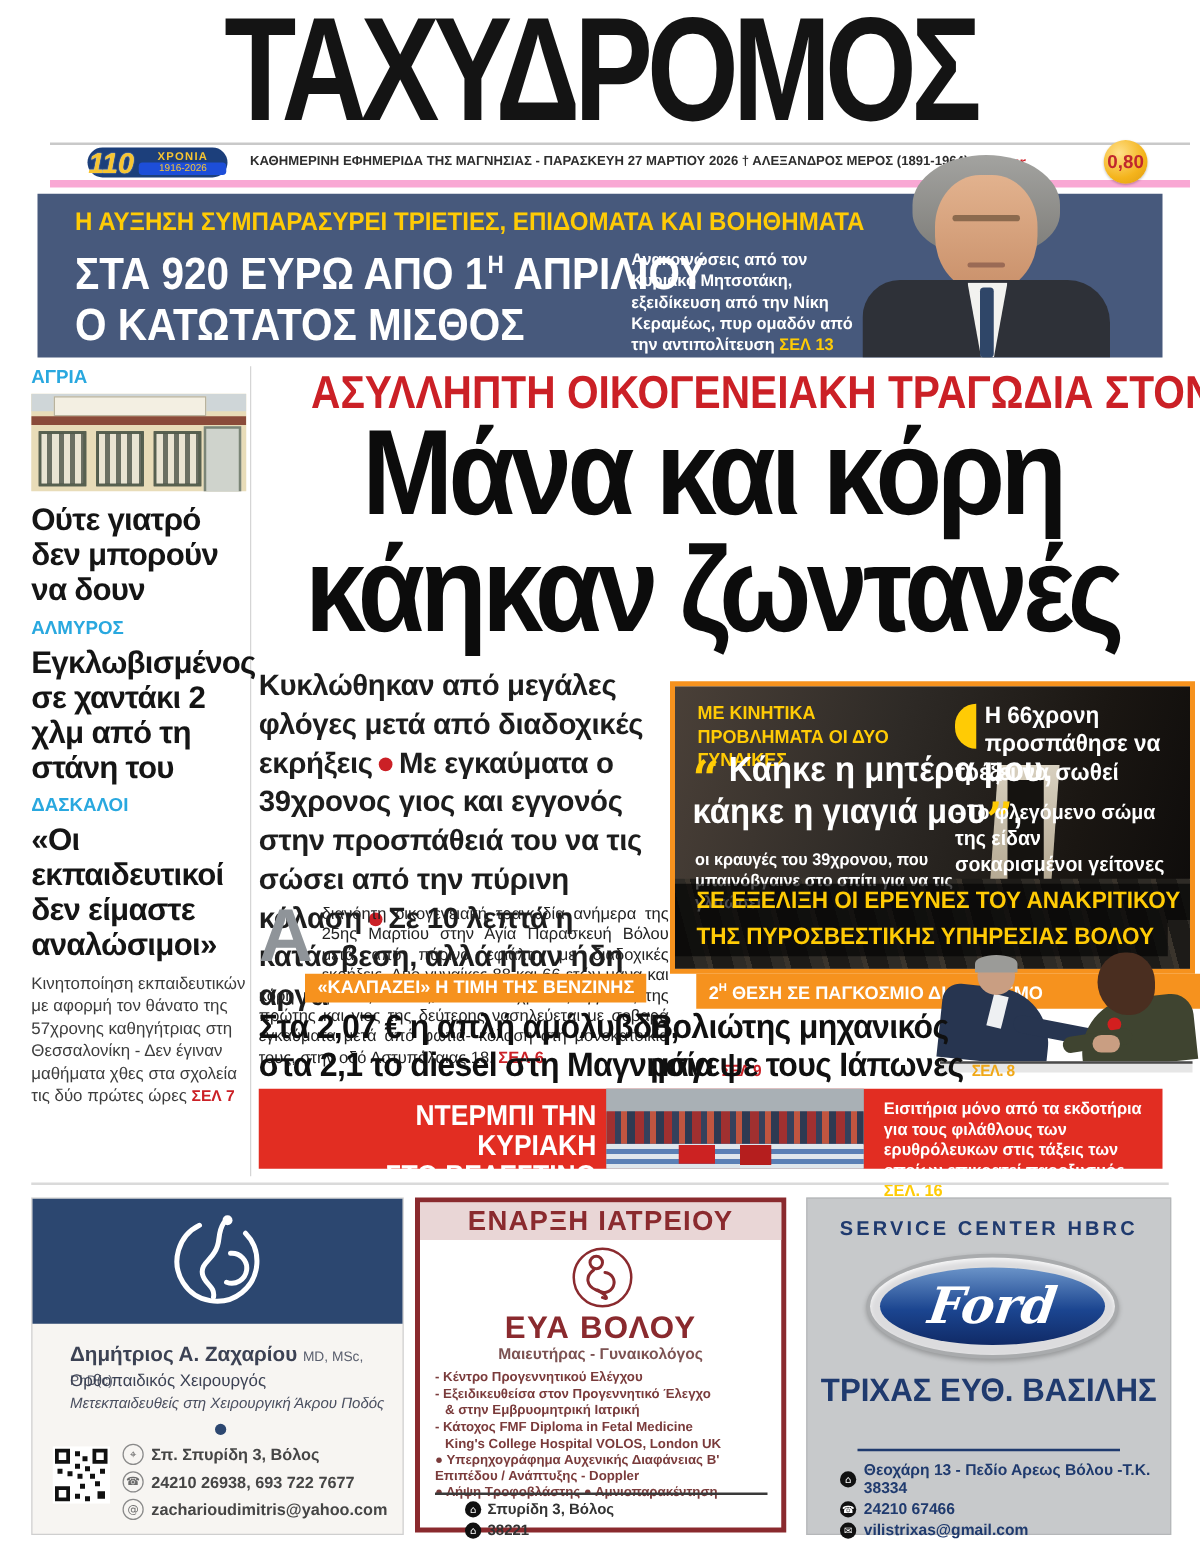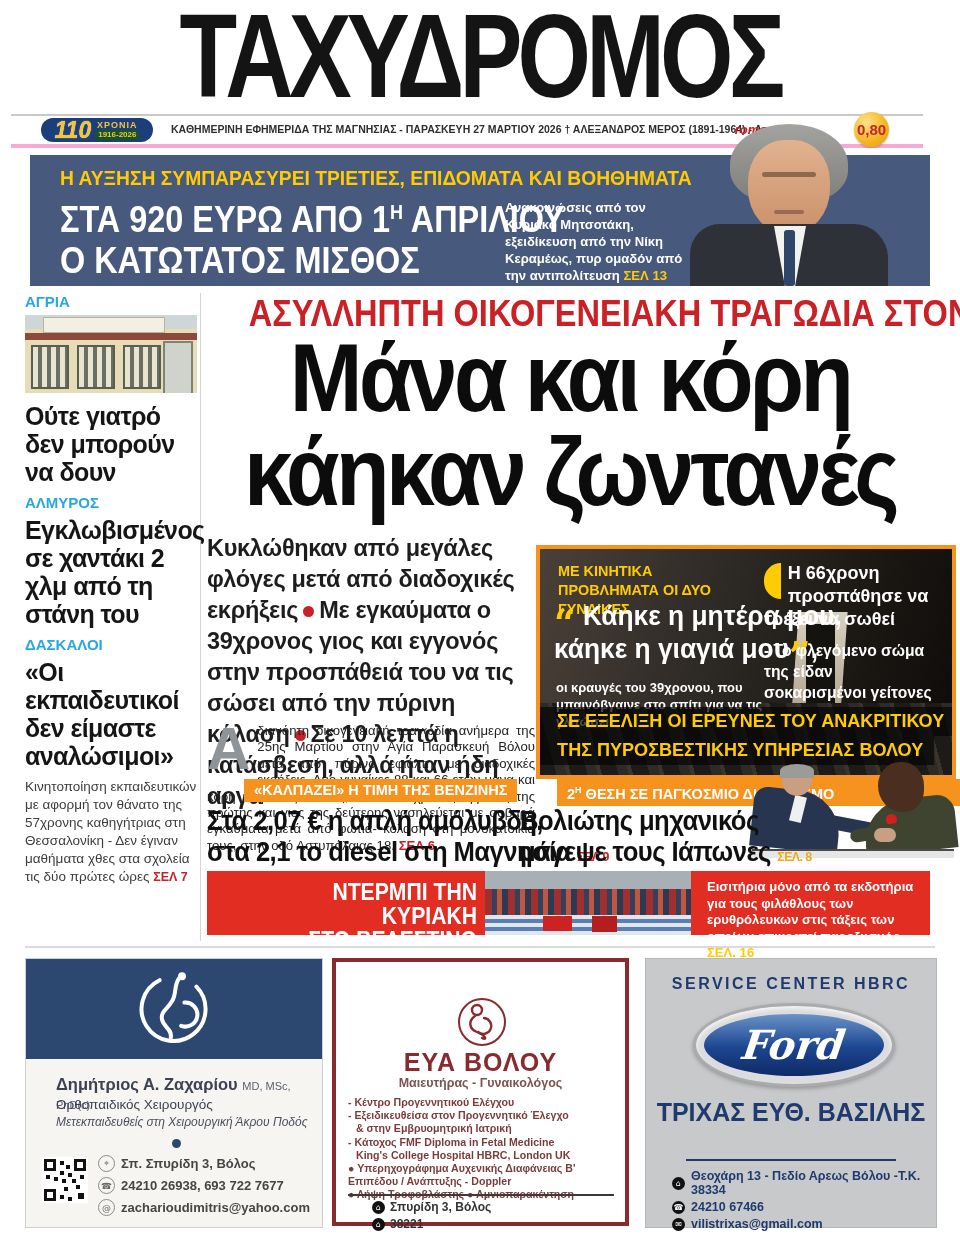--- a/index.html
+++ b/index.html
@@ -4,30 +4,30 @@
 <style>
   html,body{margin:0;padding:0;background:#ffffff;}
   .page{position:relative;width:960px;height:1236px;background:#fff;overflow:hidden;
         font-family:"Liberation Sans",sans-serif;color:#111;}
   .abs{position:absolute;}
 
   
   .masthead-title{top:2px;left:0;width:960px;text-align:center;font-weight:bold;
     font-size:118px;line-height:108px;letter-spacing:-6px;color:#141414;
     transform:scaleX(.8);transform-origin:center;}
-  .info-strip{top:114px;left:11px;width:912px;height:28px;
-    border-top:2px solid #c9c9c9;border-bottom:4px solid #f9a8d4;}
+  .info-strip{top:114px;left:40px;width:912px;height:28px;
+    border-top:2px solid #c9c9c9;border-bottom:6px solid #f9a8d4;}
   .badge{left:30px;top:2px;width:112px;height:24px;background:#1c3f7b;border-radius:13px;
     display:flex;align-items:center;justify-content:center;gap:4px;}
   .badge-num{font-size:23px;font-weight:bold;font-style:italic;color:#f7c531;line-height:20px;
     text-shadow:0 0 1px #fff;}
   .badge-side{display:flex;flex-direction:column;align-items:center;}
   .badge-side .b1{font-size:9px;font-weight:bold;color:#f7c531;letter-spacing:1px;line-height:10px;}
-  .badge-side .b2{font-size:8px;font-weight:bold;color:#f7c531;background:#14532d;
-    padding:0 3px;border-radius:3px;line-height:10px;}
+  .badge-side .b2{font-size:8px;font-weight:normal;color:#f7c531;background:#1d4ed8;
+    padding:0 16px;border-radius:3px;line-height:10px;}
   .info-text{left:160px;top:7px;width:600px;text-align:center;font-size:10.5px;font-weight:bold;
     color:#2e2e2e;white-space:nowrap;overflow:hidden;}
   .site-url{right:132px;top:6px;font-size:13px;font-weight:bold;font-style:italic;color:#d11e26;}
   .price-coin{right:34px;top:-4px;width:35px;height:35px;border-radius:50%;
     background:radial-gradient(circle at 35% 30%,#ffe08a,#f4b41c 60%,#dd9a10);
     display:flex;align-items:center;justify-content:center;font-size:15px;font-weight:bold;
     color:#c0272d;box-shadow:0 1px 2px rgba(0,0,0,.25);}
 
   
   .top-banner{top:155px;left:30px;width:900px;height:131px;background:var(--banner-blue,#47597c);}
@@ -412,35 +412,36 @@
           <span>24210 26938, 693 722 7677</span>
         </div>
       <div class="ad1-row">
           <span class="ico-ring">@</span>
           <span>zacharioudimitris@yahoo.com</span>
         </div>
     </div>
   </div>
 
   <div class="abs ad2">
+    <div class="ad2-header">ΕΝΑΡΞΗ ΙΑΤΡΕΙΟΥ</div>
     <div class="ad2-logo">
       <svg width="40" height="40" viewBox="0 0 40 40">
         <circle cx="17" cy="10" r="5" stroke="#8a2a2e" fill="none" stroke-width="2.4"></circle>
         <path d="M15 16 c-7 5 -6 13 2 16 c8 3 11 9 5 6" stroke="#8a2a2e" fill="none" stroke-width="2.4" stroke-linecap="round"></path>
         <path d="M24 18 a8 8 0 1 1 -6 14" stroke="#8a2a2e" fill="none" stroke-width="2.4" stroke-linecap="round"></path>
       </svg>
     </div>
     <div class="ad2-name">ΕΥΑ ΒΟΛΟΥ</div>
     <div class="ad2-title">Μαιευτήρας - Γυναικολόγος</div>
     <div class="ad2-list">
       <div>- Κέντρο Προγεννητικού Ελέγχου</div>
       <div>- Εξειδικευθείσα στον Προγεννητικό Έλεγχο</div>
       <div style="padding-left:8px;">  &amp; στην Εμβρυομητρική Ιατρική</div>
       <div>- Κάτοχος FMF Diploma in Fetal Medicine</div>
-      <div style="padding-left:8px;">  King's College Hospital HBRC, London UK</div>
+      <div style="padding-left:8px;">  King's College Hospital VOLOS, London UK</div>
       <div>● Υπερηχογράφημα Αυχενικής Διαφάνειας Β' Επιπέδου / Ανάπτυξης - Doppler</div>
       <div>● Λήψη Τροφοβλάστης  ● Αμνιοπαρακέντηση</div>
     </div>
     <div class="ad2-hr" style="top:232px;"></div>
     <div class="ad2-c-left" style="top:238px; left:36px;">
       <div class="ad2-row">
           <span class="ico-solid">⌂</span>
           <span>Σπυρίδη 3, Βόλος</span>
         </div>
       <div class="ad2-row" style="position:relative; top:0;">

